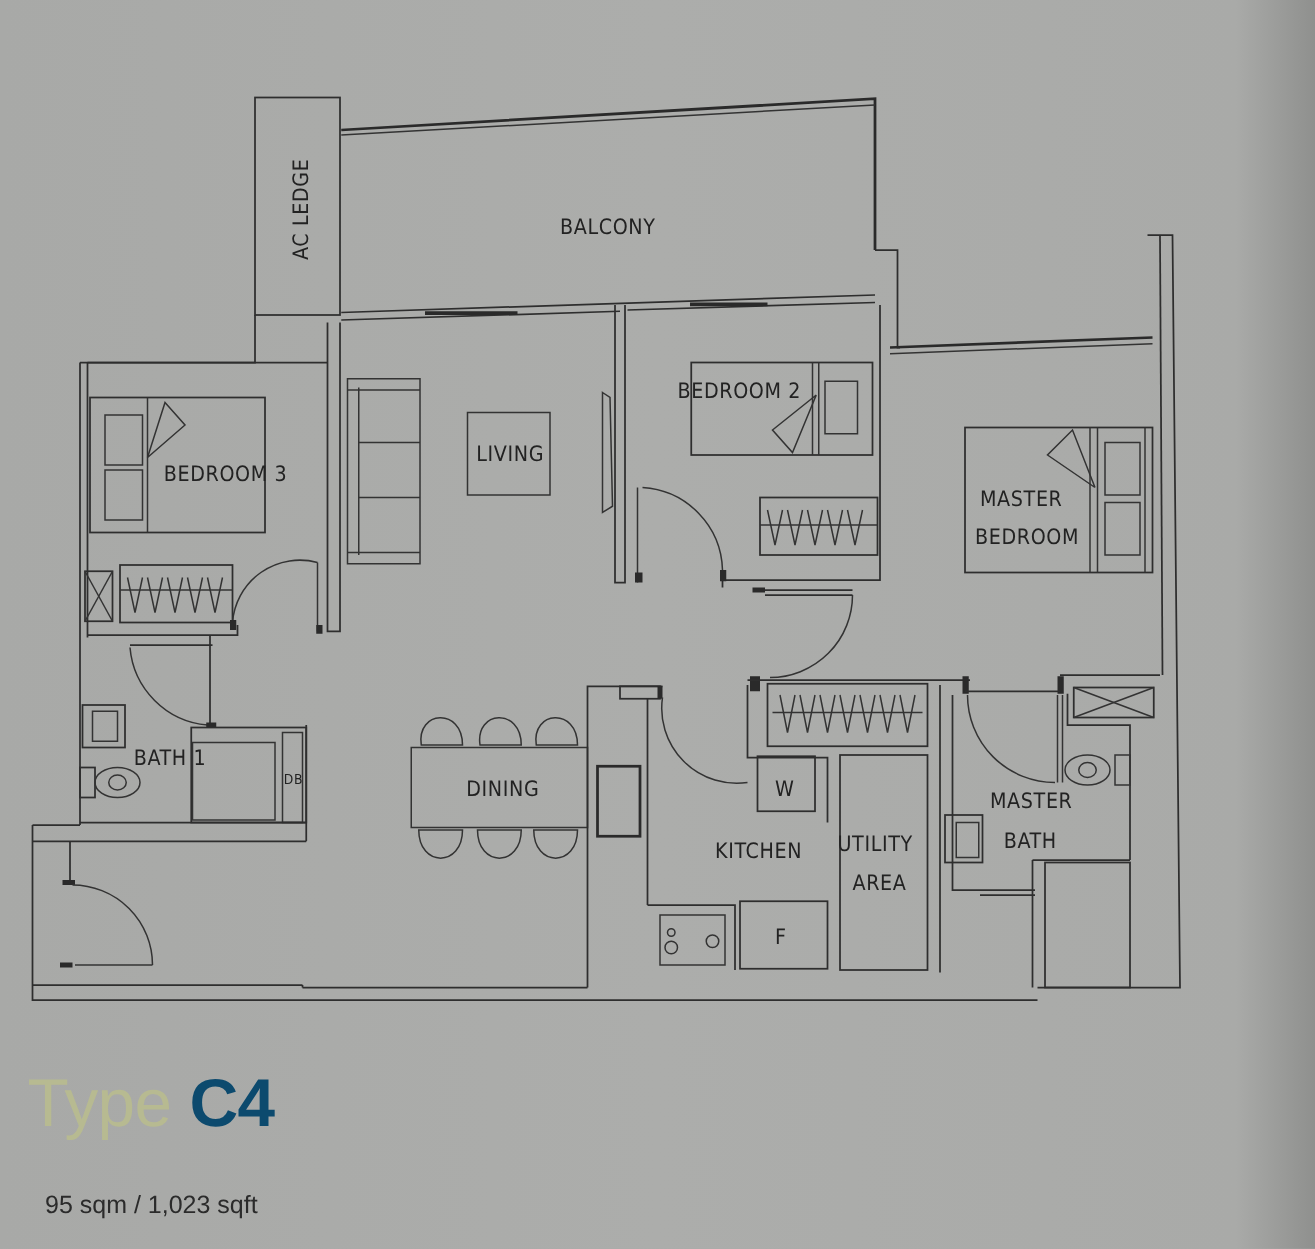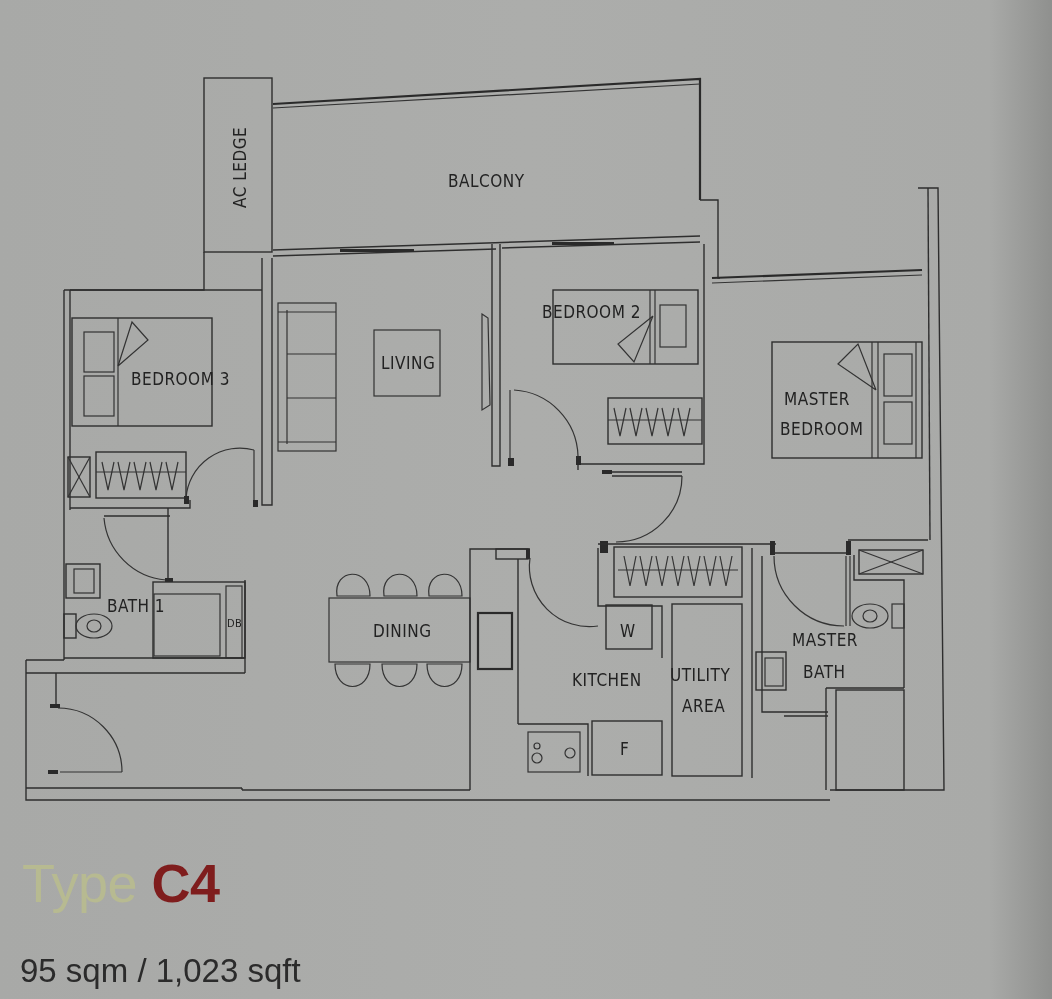--- a/index.html
+++ b/index.html
@@ -19,24 +19,24 @@
   .f { fill: none; stroke: #333; stroke-width: 1.2; }
   .dk { fill: #2a2a2a; stroke: none; }
   .lbl {
     font-family: "DejaVu Sans Condensed", "DejaVu Sans", sans-serif;
     font-size: 17px; fill: #222; letter-spacing: 0.5px;
   }
   .title {
     position: absolute; left: 22px; top: 856px;
     font-size: 54px; color: #b7ba91; line-height: 1; letter-spacing: -0.5px;
   }
-  .title b { color: #7f1d1d; font-weight: bold; }
+  .title b { color: #0c4a6e; font-weight: bold; }
   .area {
-    position: absolute; left: 20px; top: 954px;
-    font-size: 33px; color: #2b2b2b; line-height: 1;
+    position: absolute; left: 36px; top: 954px;
+    font-size: 20px; color: #2b2b2b; line-height: 1;
   }
 </style>
 </head>
 <body>
 
 <div class="paper"></div>
 
 <svg class="plan" width="1052" height="999" viewBox="0 0 1052 999">
 
   <g>

